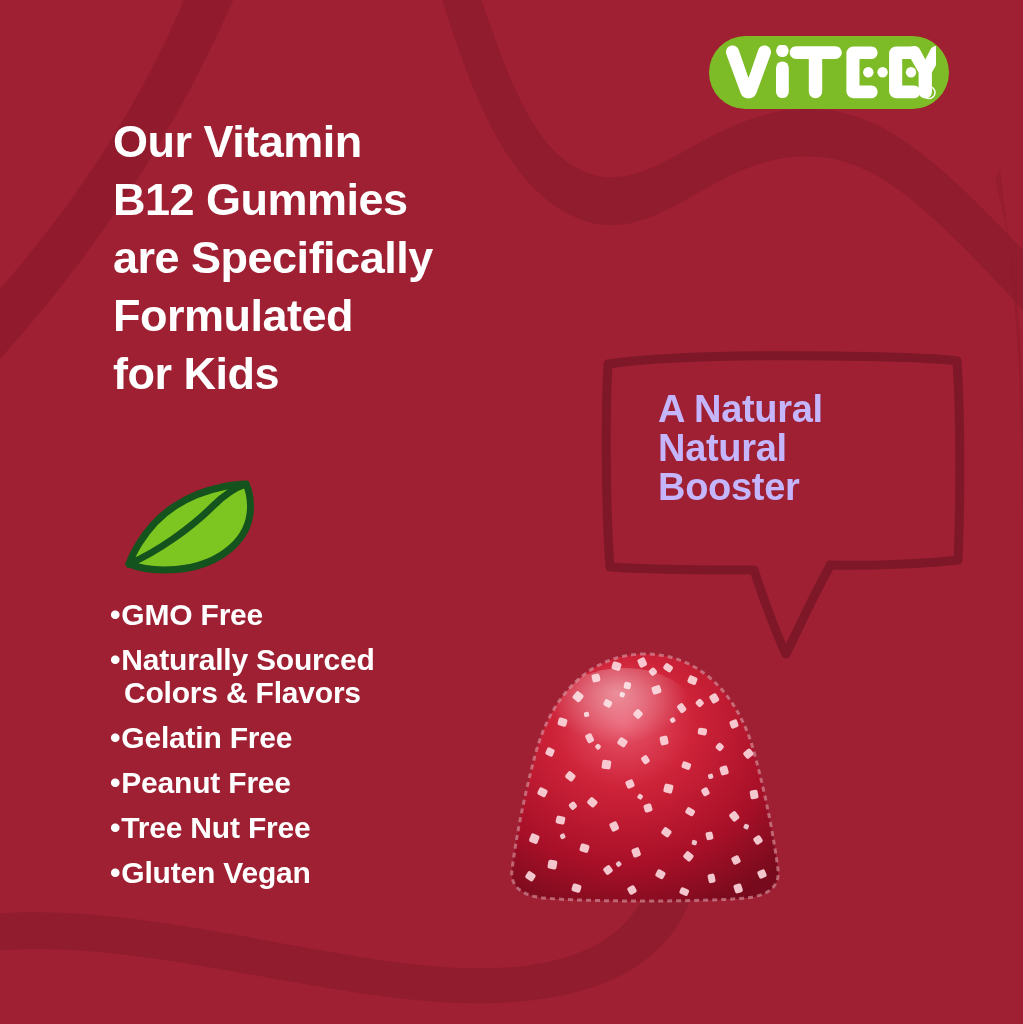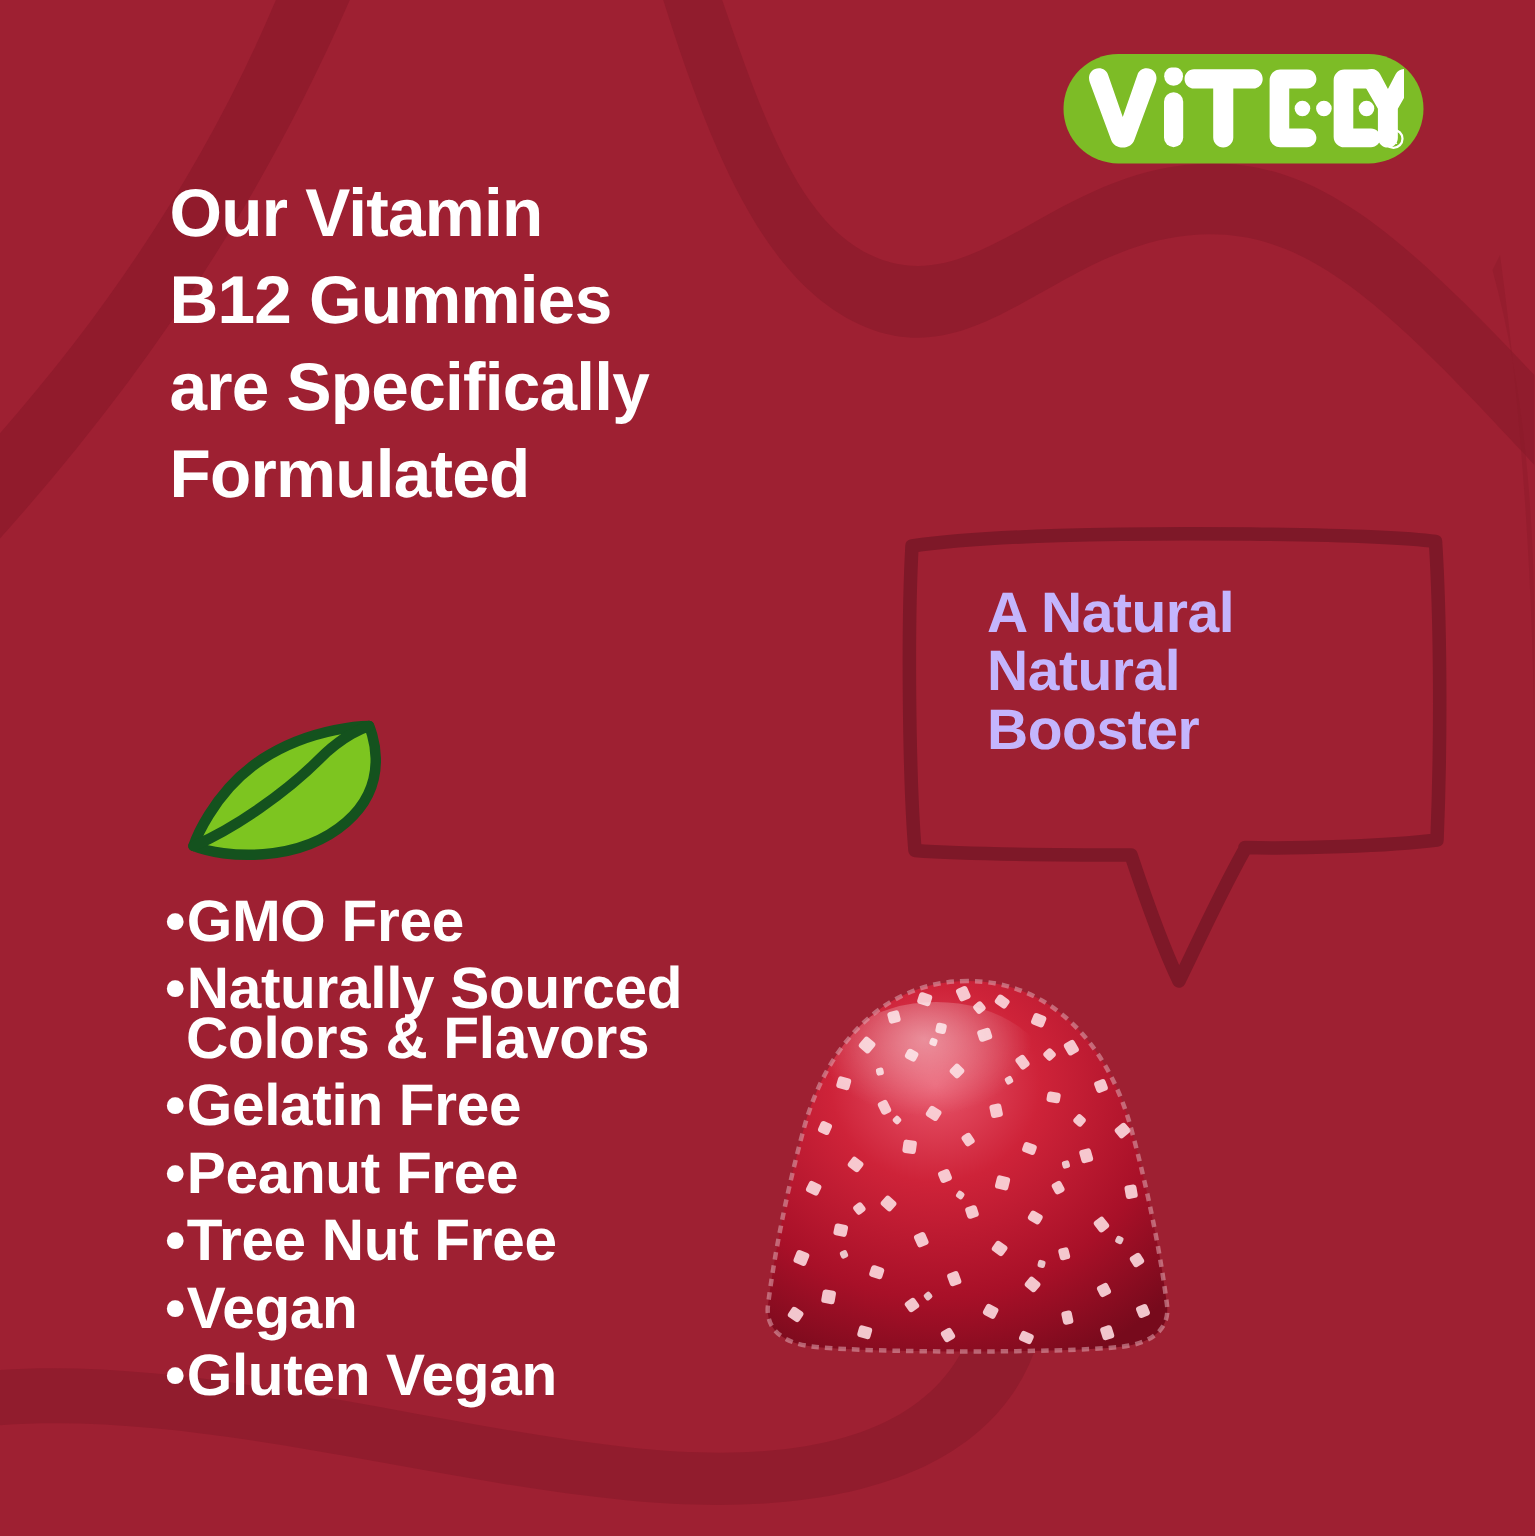--- a/index.html
+++ b/index.html
@@ -45,21 +45,21 @@
   #leaf-icon{position:absolute;left:113px;top:468px;width:160px;height:110px;}
 
   
   #benefits-list{
     position:absolute;left:110px;top:598px;
     width:420px;
     margin:0;padding:0;list-style:none;
   }
   #benefits-list li{
     color:#FFFFFF;
-    font-size:39px;
+    font-size:30px;
     line-height:33px;
     font-weight:bold;
     margin-bottom:12px;
     text-indent:-14px;
     padding-left:14px;
     letter-spacing:-0.2px;
   }
   #benefits-list li .bullet-dot{margin-right:1px;}
 
   
@@ -160,20 +160,21 @@
         <text x="207" y="51" font-family="'Liberation Sans',sans-serif" font-size="8" fill="#FFFFFF" text-anchor="middle">R</text>
       </g>
     </svg>
   </div>
 
   <h1 id="headline">
     <span class="hl-line">Our Vitamin</span>
     <span class="hl-line">B12 Gummies</span>
     <span class="hl-line">are Specifically</span>
     <span class="hl-line">Formulated</span>
+    <span class="hl-line">for Kids</span>
   </h1>
 
   <svg id="leaf-icon" viewBox="0 0 160 110" width="160" height="110">
     <path d="M133 16 C133 16 150 52 118 80 C86 108 36 104 16 96
              C16 96 28 60 62 38 C96 16 133 16 133 16 Z" fill="#7DC520"></path>
     <path d="M133 16 C133 16 150 52 118 80 C86 108 36 104 16 96
              C16 96 28 60 62 38 C96 16 133 16 133 16 Z" fill="none" stroke="#14521E" stroke-width="7" stroke-linejoin="round" stroke-linecap="round"></path>
     <path d="M16 96 C44 84 78 60 100 38 C116 22 130 17 133 16" fill="none" stroke="#14521E" stroke-width="7" stroke-linecap="round"></path>
   </svg>
 
@@ -186,23 +187,20 @@
       <span>Colors &amp; Flavors</span>
     </li>
     <li>
       <span class="bullet-dot">•</span><span>Gelatin Free</span>
     </li>
     <li>
       <span class="bullet-dot">•</span><span>Peanut Free</span>
     </li>
     <li>
       <span class="bullet-dot">•</span><span>Tree Nut Free</span>
-    </li>
-    <li>
-      <span class="bullet-dot">•</span><span>Vegan</span>
     </li>
     <li>
       <span class="bullet-dot">•</span><span>Gluten Vegan</span>
     </li>
   </ul>
 
   <div id="speech-bubble">
     <svg width="372" height="312" viewBox="0 0 372 312">
       <path d="M12 16 C60 9 150 7 238 8 C290 8.6 340 10 361 13
                C364 60 365 140 362 212

